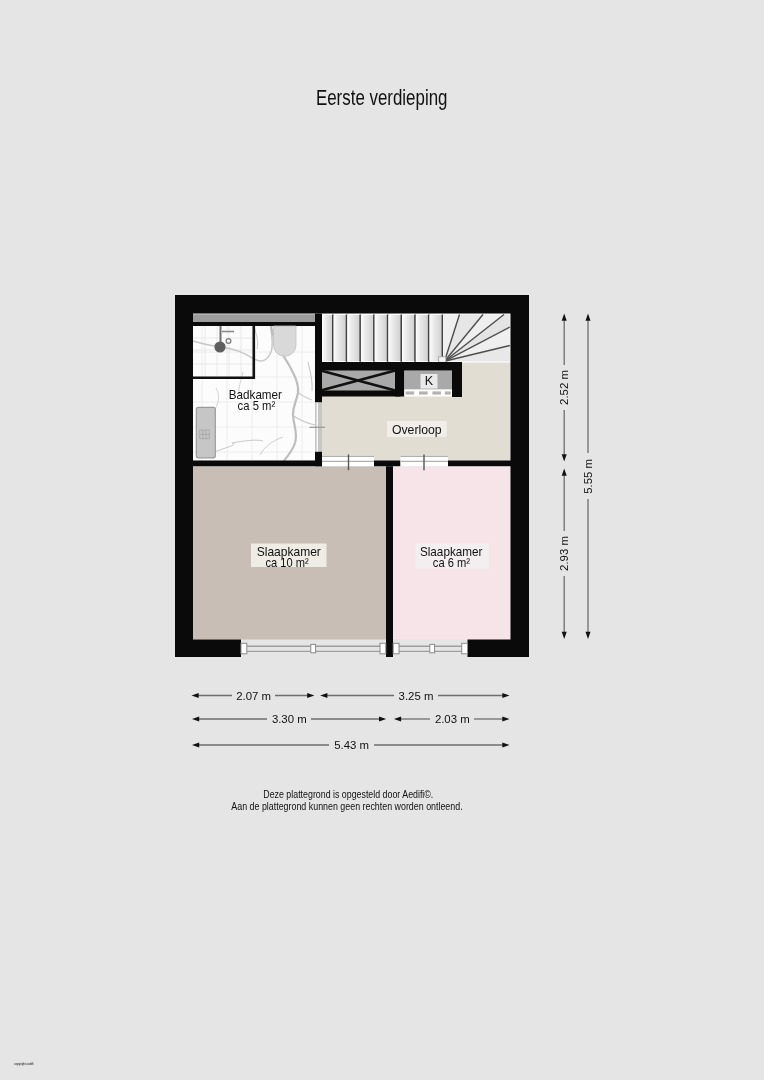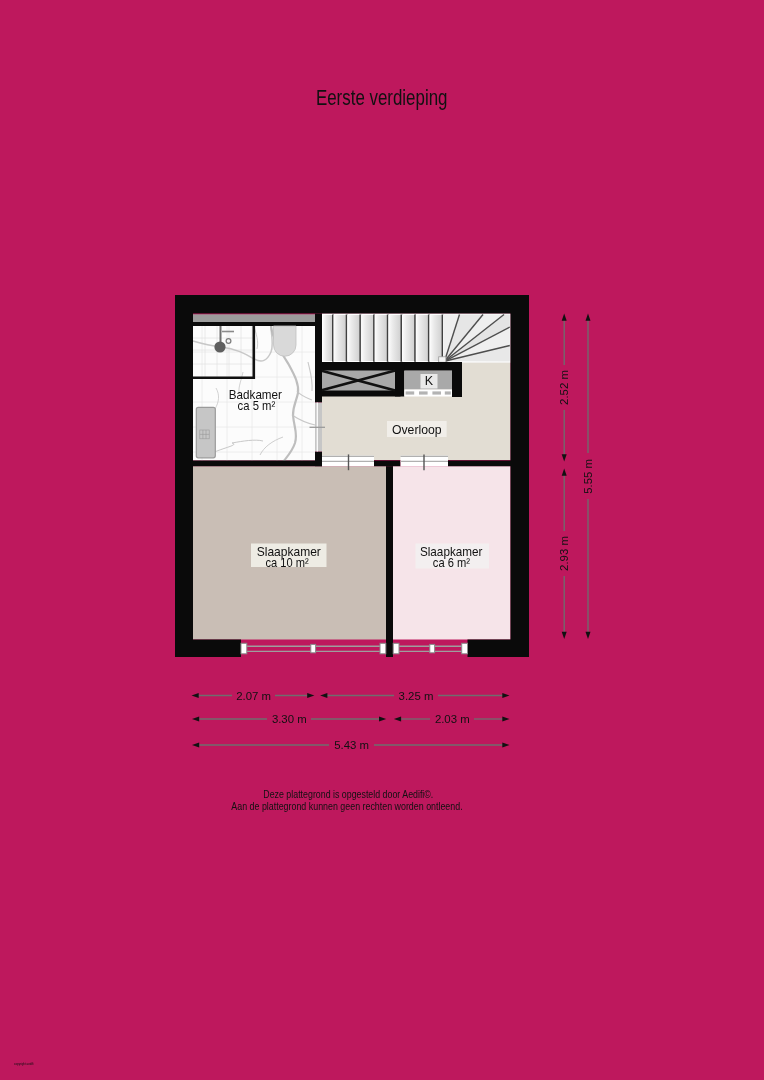--- a/index.html
+++ b/index.html
@@ -1,17 +1,17 @@
 <!DOCTYPE html>
 <html><head>
 <meta charset="utf-8">
 <title>Eerste verdieping</title>
 <style>
   html,body{margin:0;padding:0;background:#fff;}
-  #page{position:relative;width:764px;height:1080px;background:#be185d;overflow:hidden;
+  #page{position:relative;width:764px;height:1080px;background:#e5e5e5;overflow:hidden;
         font-family:"Liberation Sans",sans-serif;}
   svg{position:absolute;left:0;top:0;}
   text{font-family:"Liberation Sans",sans-serif;fill:#111;}
 </style>
 </head>
 <body>
 <div id="page">
 <svg width="764" height="1080" viewBox="0 0 764 1080">
   <defs>
     <linearGradient id="tread" x1="0" y1="0" x2="1" y2="0">

